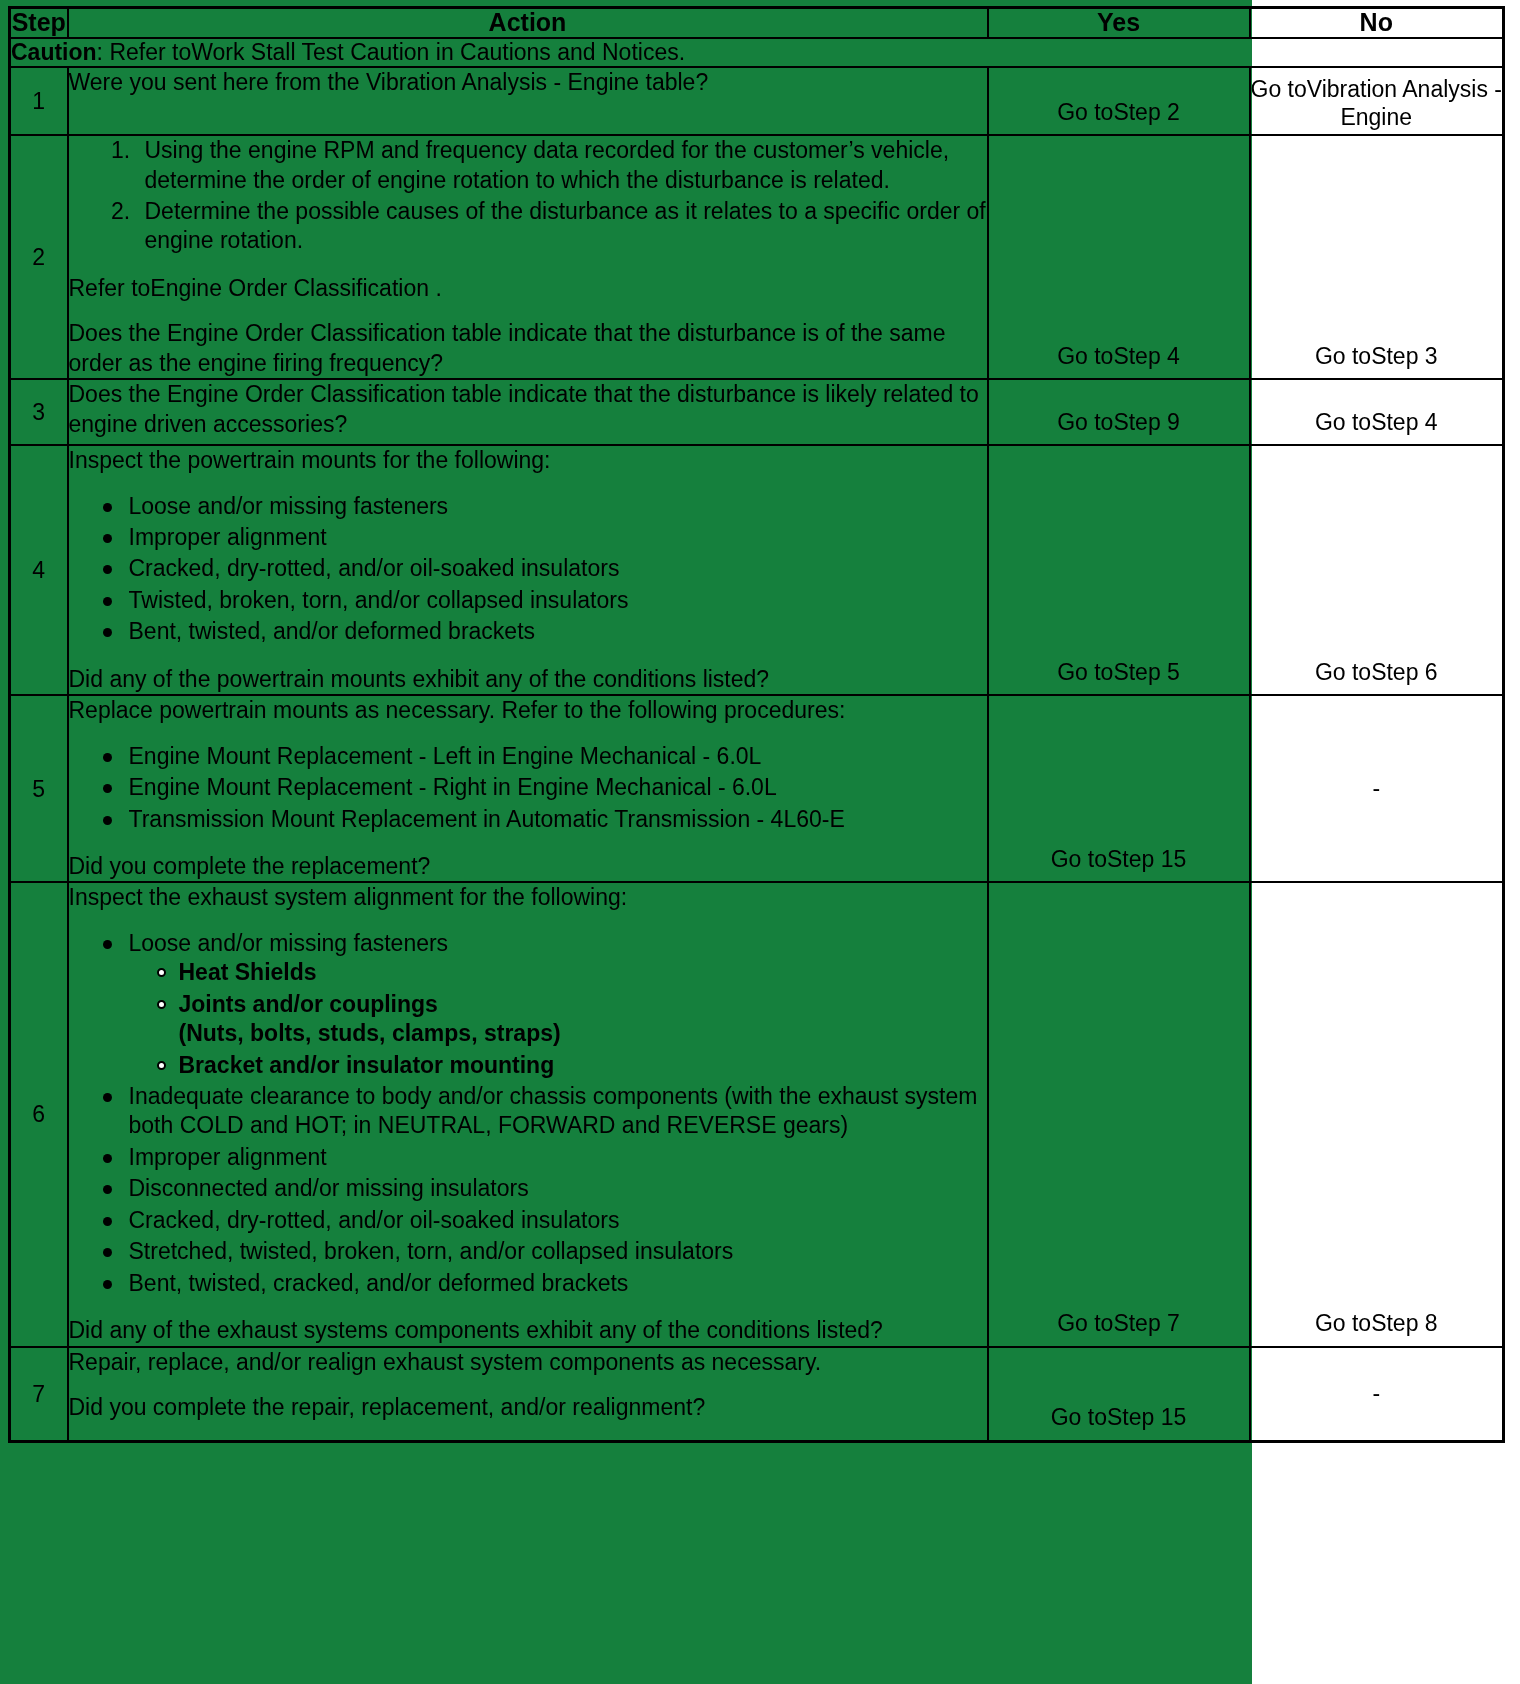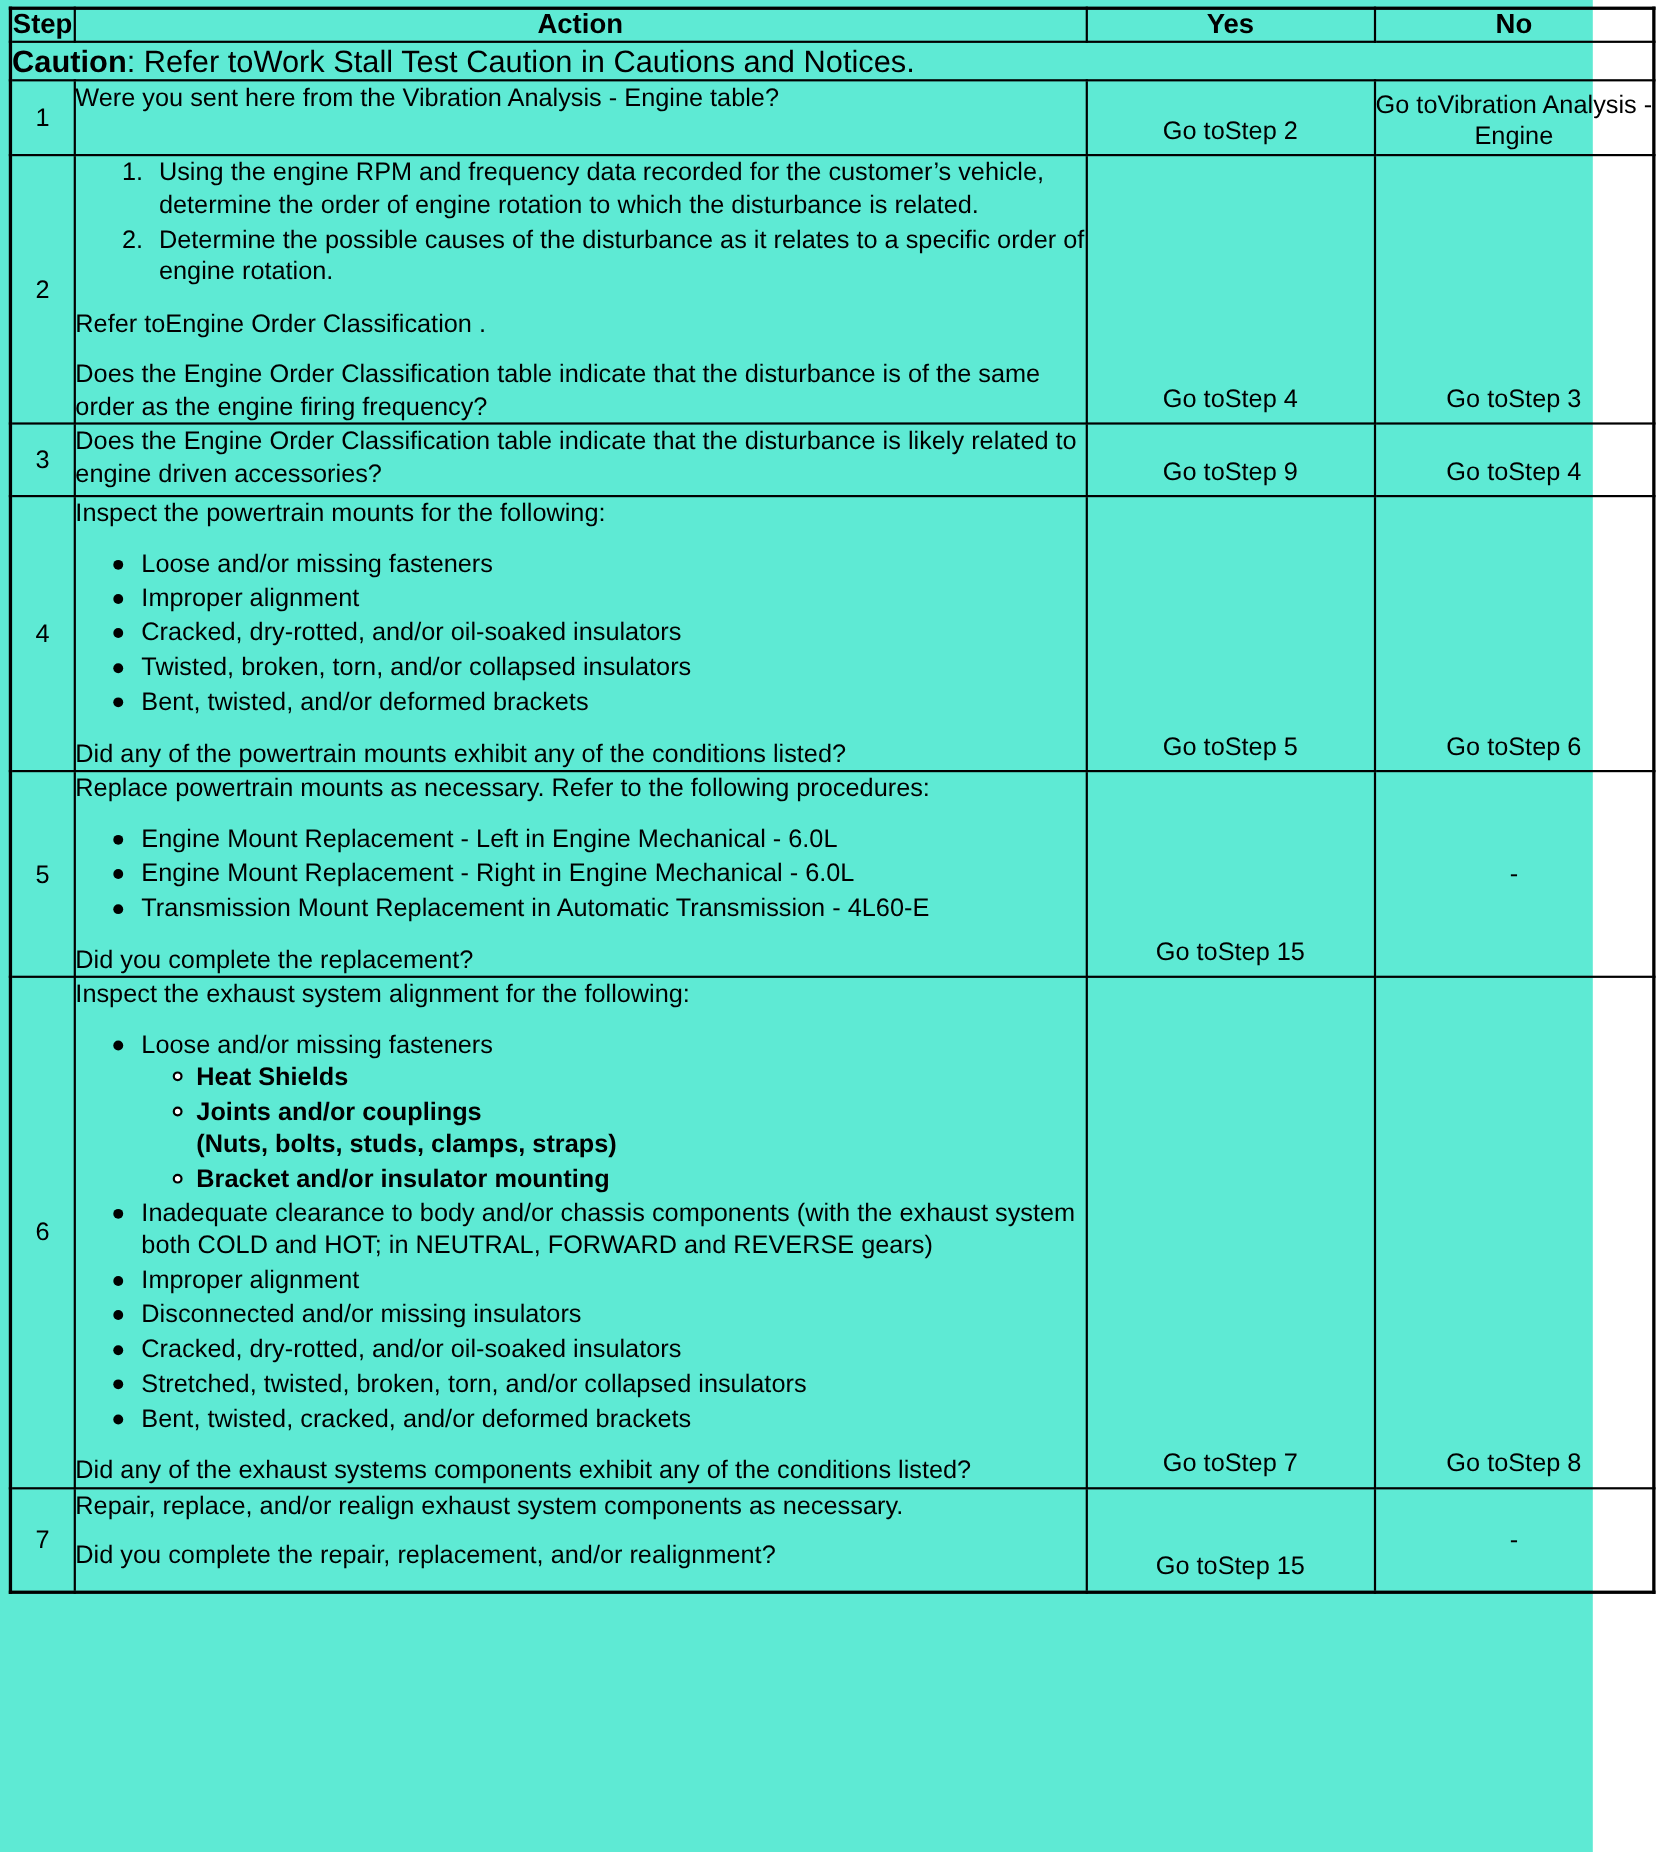--- a/index.html
+++ b/index.html
@@ -5,26 +5,26 @@
   html, body {
     margin: 0;
     padding: 0;
     background: #ffffff;
   }
   body {
     font-family: "Liberation Sans", sans-serif;
     color: #000000;
   }
   .page {
-    width: 1448px;
+    width: 1252px;
     height: 1684px;
     position: relative;
     box-sizing: border-box;
     padding: 6px 8px 6px 8px;
-    background: #5eead4;
+    background: #15803d;
   }
   table.diag {
     border-collapse: collapse;
     width: 1496px;
     table-layout: fixed;
     border: 3px solid #000;
   }
   table.diag td, table.diag th {
     border: 2px solid #000;
     vertical-align: top;
@@ -37,21 +37,21 @@
 
   thead th {
     text-align: center;
     font-weight: bold;
     font-size: 25px;
     padding: 6px 4px 8px 4px;
     line-height: 1.1;
   }
   .caution-row td {
     padding: 6px 8px 8px 10px;
-    font-size: 28px;
+    font-size: 23px;
     line-height: 1.2;
   }
   .caution-row b { font-weight: bold; }
 
   td.step {
     text-align: center;
     font-size: 23px;
     position: relative;
     padding: 0;
   }

